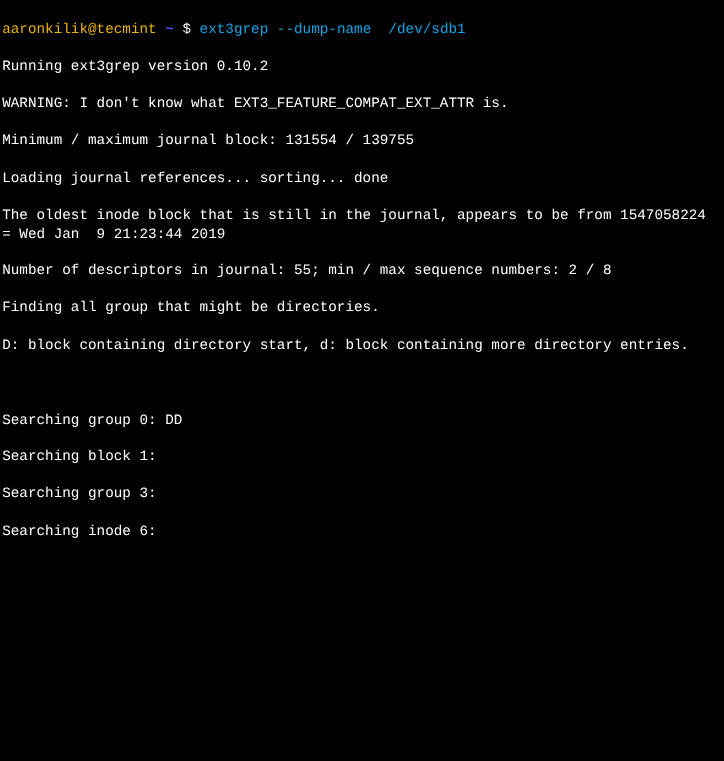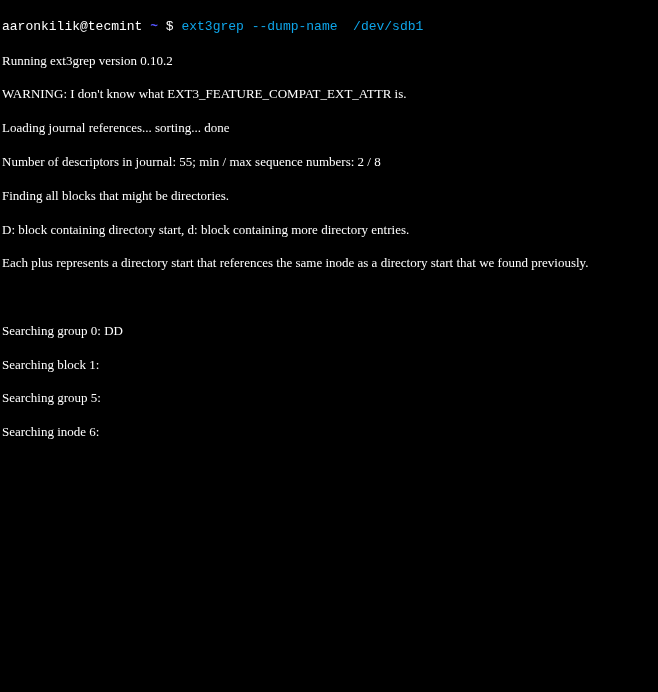--- a/index.html
+++ b/index.html
@@ -16,60 +16,60 @@
       padding: 2px;
       width: 658px;
       height: 692px;
       overflow: hidden;
     }
     .terminal {
       white-space: pre-wrap;
       word-break: break-all;
     }
     .prompt-user {
-      color: #ffffff;
+      color: #eab308;
       text-align: right;
     }
     .prompt-host {
       color: #ffffff;
     }
     .prompt-tilde {
       color: #5555ff;
       font-weight: bold;
     }
     .prompt-dollar {
       color: #ffffff;
     }
     .command {
       color: #0ea5e9;
     }
     .output {
       color: #ffffff;
-      font-family: Liberation Serif, serif;
     }
     .line {
       display: block;
     }
   </style>
 </head>
 <body>
 
 <div class="terminal">
 <span class="line"><span class="prompt-user">aaronkilik@tecmint</span><span class="prompt-host"> </span><span class="prompt-tilde">~</span><span class="prompt-dollar"> $ </span><span class="command">ext3grep --dump-name  /dev/sdb1</span></span>
 <span class="line output">Running ext3grep version 0.10.2</span>
 <span class="line output">WARNING: I don't know what EXT3_FEATURE_COMPAT_EXT_ATTR is.</span>
+<span class="line output">Minimum / maximum journal block: 131554 / 139755</span>
 <span class="line output">Loading journal references... sorting... done</span>
+<span class="line output">The oldest inode block that is still in the journal, appears to be from 1547058224 = Wed Jan  9 21:23:44 2019</span>
 <span class="line output">Number of descriptors in journal: 55; min / max sequence numbers: 2 / 8</span>
-<span class="line output">Finding all blocks that might be directories.</span>
+<span class="line output">Finding all group that might be directories.</span>
 <span class="line output">D: block containing directory start, d: block containing more directory entries.</span>
-<span class="line output">Each plus represents a directory start that references the same inode as a directory start that we found previously.</span>
 <span class="line"> </span>
 <span class="line output">Searching group 0: DD</span>
 <span class="line output">Searching block 1:</span>
-<span class="line output">Searching group 5:</span>
+<span class="line output">Searching group 3:</span>
 <span class="line output">Searching inode 6:</span>
 
 
 
 
 
 
 
 
 

